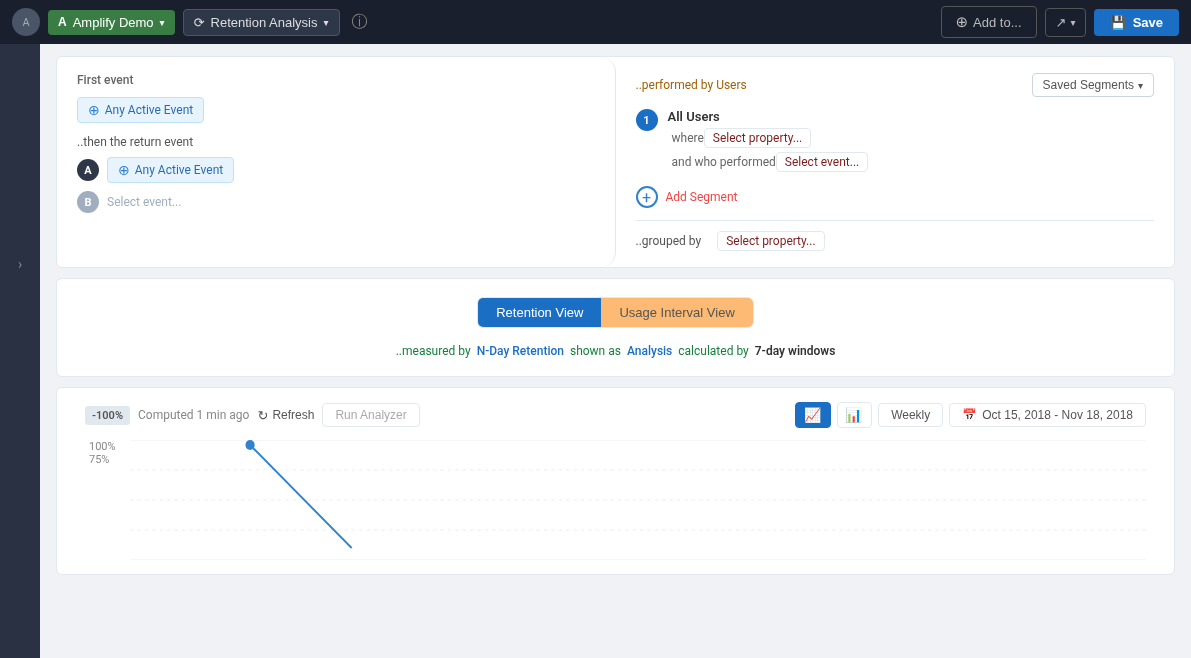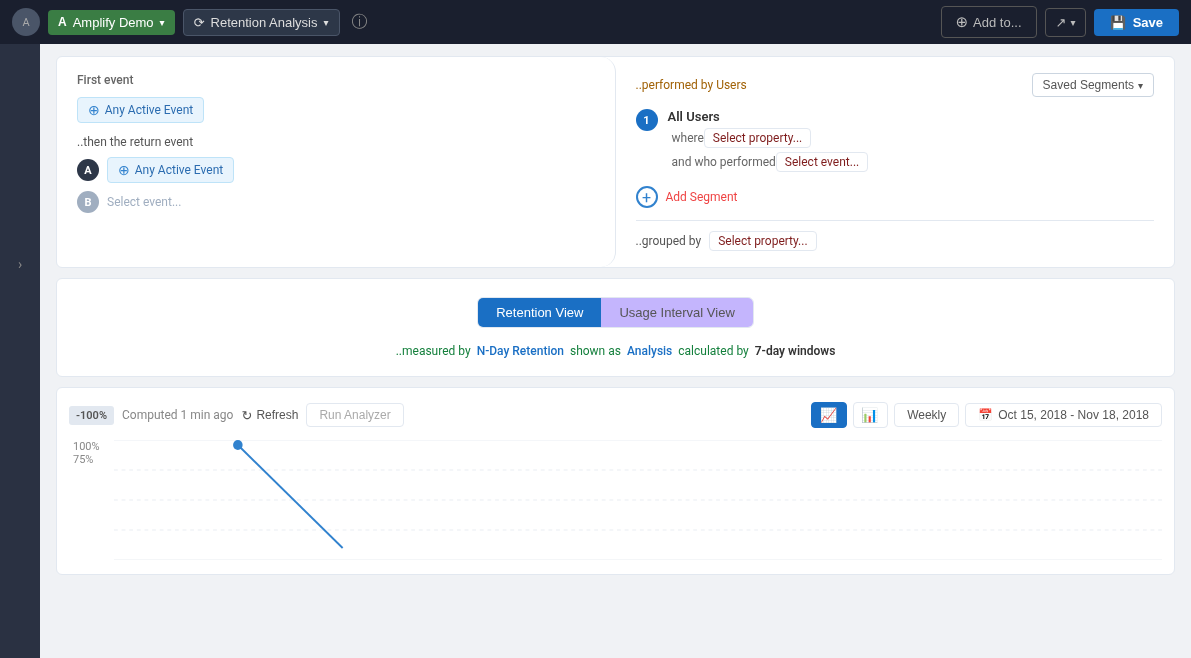--- a/index.html
+++ b/index.html
@@ -127,50 +127,50 @@
     .add-segment-row {
       display: flex; align-items: center; gap: 8px; margin-top: 10px; cursor: pointer;
     }
     .add-circle {
       width: 22px; height: 22px; border-radius: 50%; border: 2px solid #3182ce;
       display: flex; align-items: center; justify-content: center;
       color: #3182ce; font-size: 16px; flex-shrink: 0;
     }
     .add-segment-label { font-size: 12px; color: #ef4444; }
     .grouped-row {
-      display: flex; align-items: center; gap: 8px; margin-top: 12px; padding-top: 10px;
+      display: flex; align-items: center; gap: 16px; margin-top: 12px; padding-top: 10px;
       border-top: 1px solid #e2e8f0;
     }
     .grouped-label { font-size: 12px; color: #555; }
 
     
     .view-card {
       text-align: center; padding: 18px 16px;
     }
     .tab-group {
       display: inline-flex; border: 1px solid #e2e8f0; border-radius: 6px; overflow: hidden;
       margin-bottom: 16px;
     }
     .tab-btn {
       padding: 7px 18px; font-size: 13px; border: none; cursor: pointer;
-      background: #c4b5fd; color: #555;
+      background: #fdba74; color: #555;
     }
     .tab-btn.active { background: #1a6fc4; color: #fff; }
     .measure-row {
       display: flex; align-items: center; justify-content: center; gap: 6px;
       flex-wrap: wrap; font-size: 12px;
     }
     .measure-label { color: #15803d; }
     .measure-value {
       color: #1a6fc4; font-weight: 500; cursor: pointer;
     }
     .measure-value-gray { color: #333; font-weight: 600; }
 
     
-    .chart-card { padding: 14px 12px; }
+    .chart-card { padding: 14px 28px; }
     .chart-toolbar {
       display: flex; align-items: center; gap: 8px; margin-bottom: 12px;
     }
     .percent-badge {
       background: #e2e8f0; color: #555; font-size: 11px; padding: 3px 7px;
       border-radius: 3px; font-weight: 600;
     }
     .computed-text { font-size: 12px; color: #888; }
     .refresh-btn {
       display: flex; align-items: center; gap: 4px; font-size: 12px;

